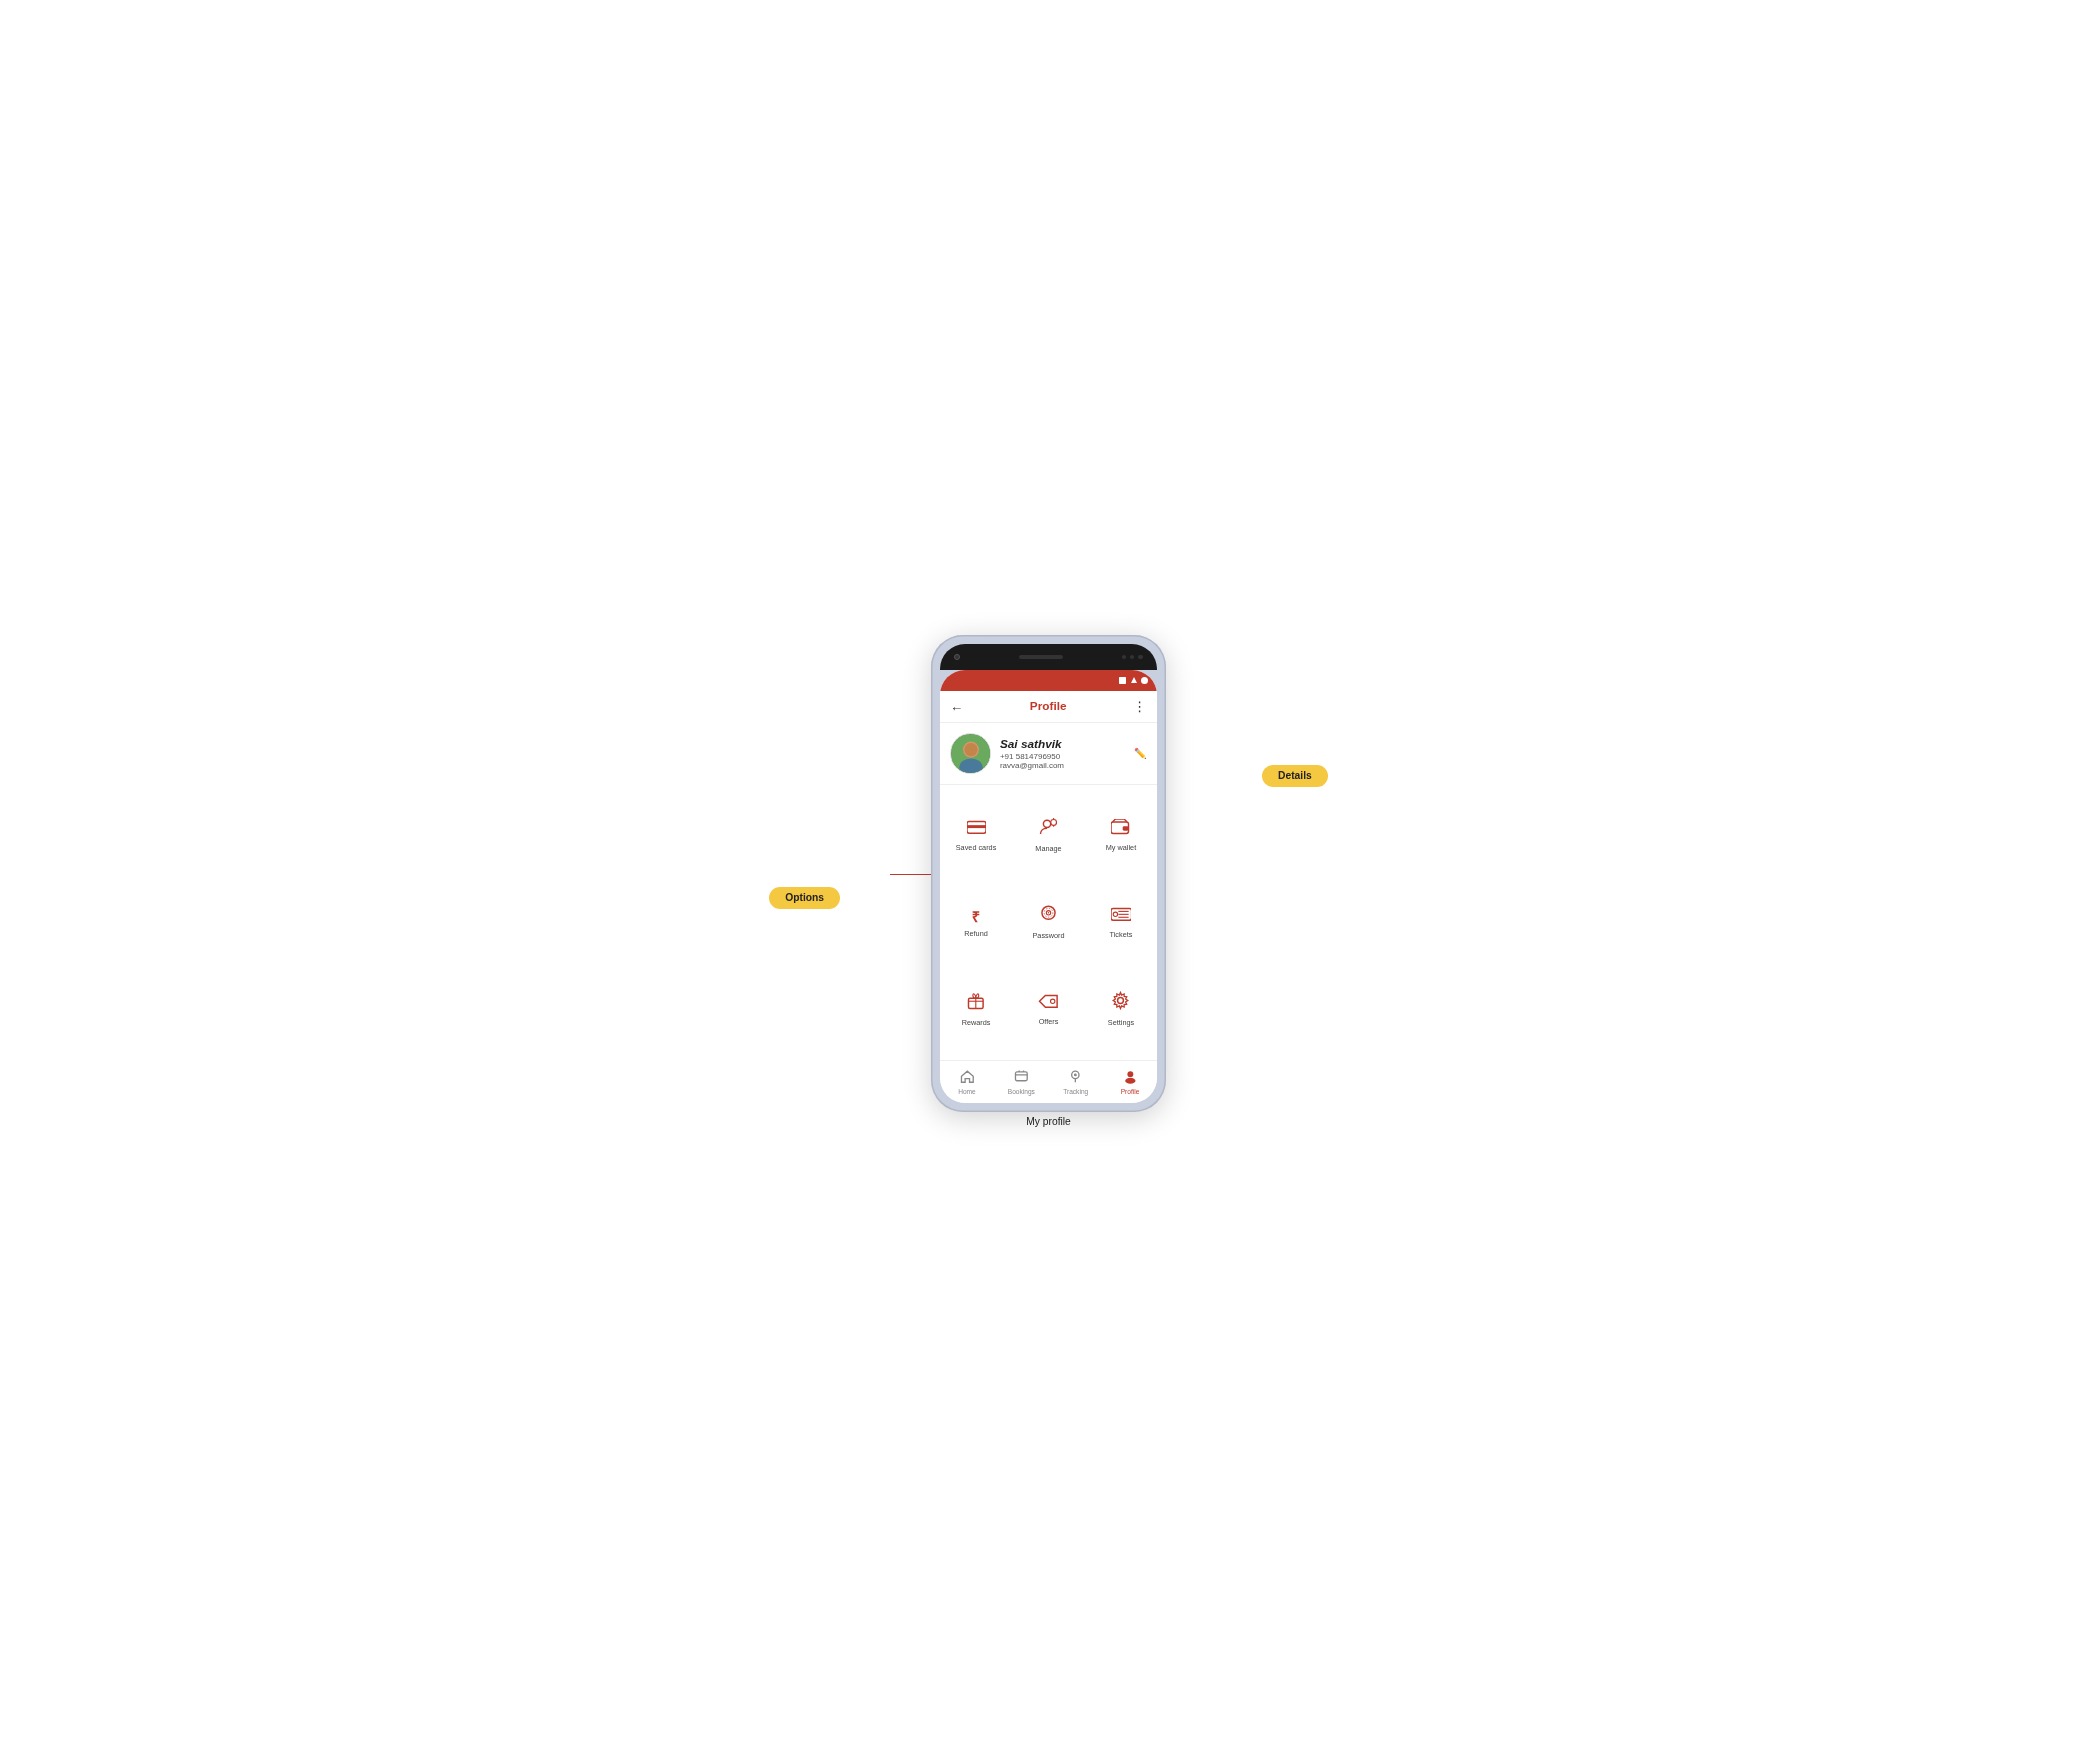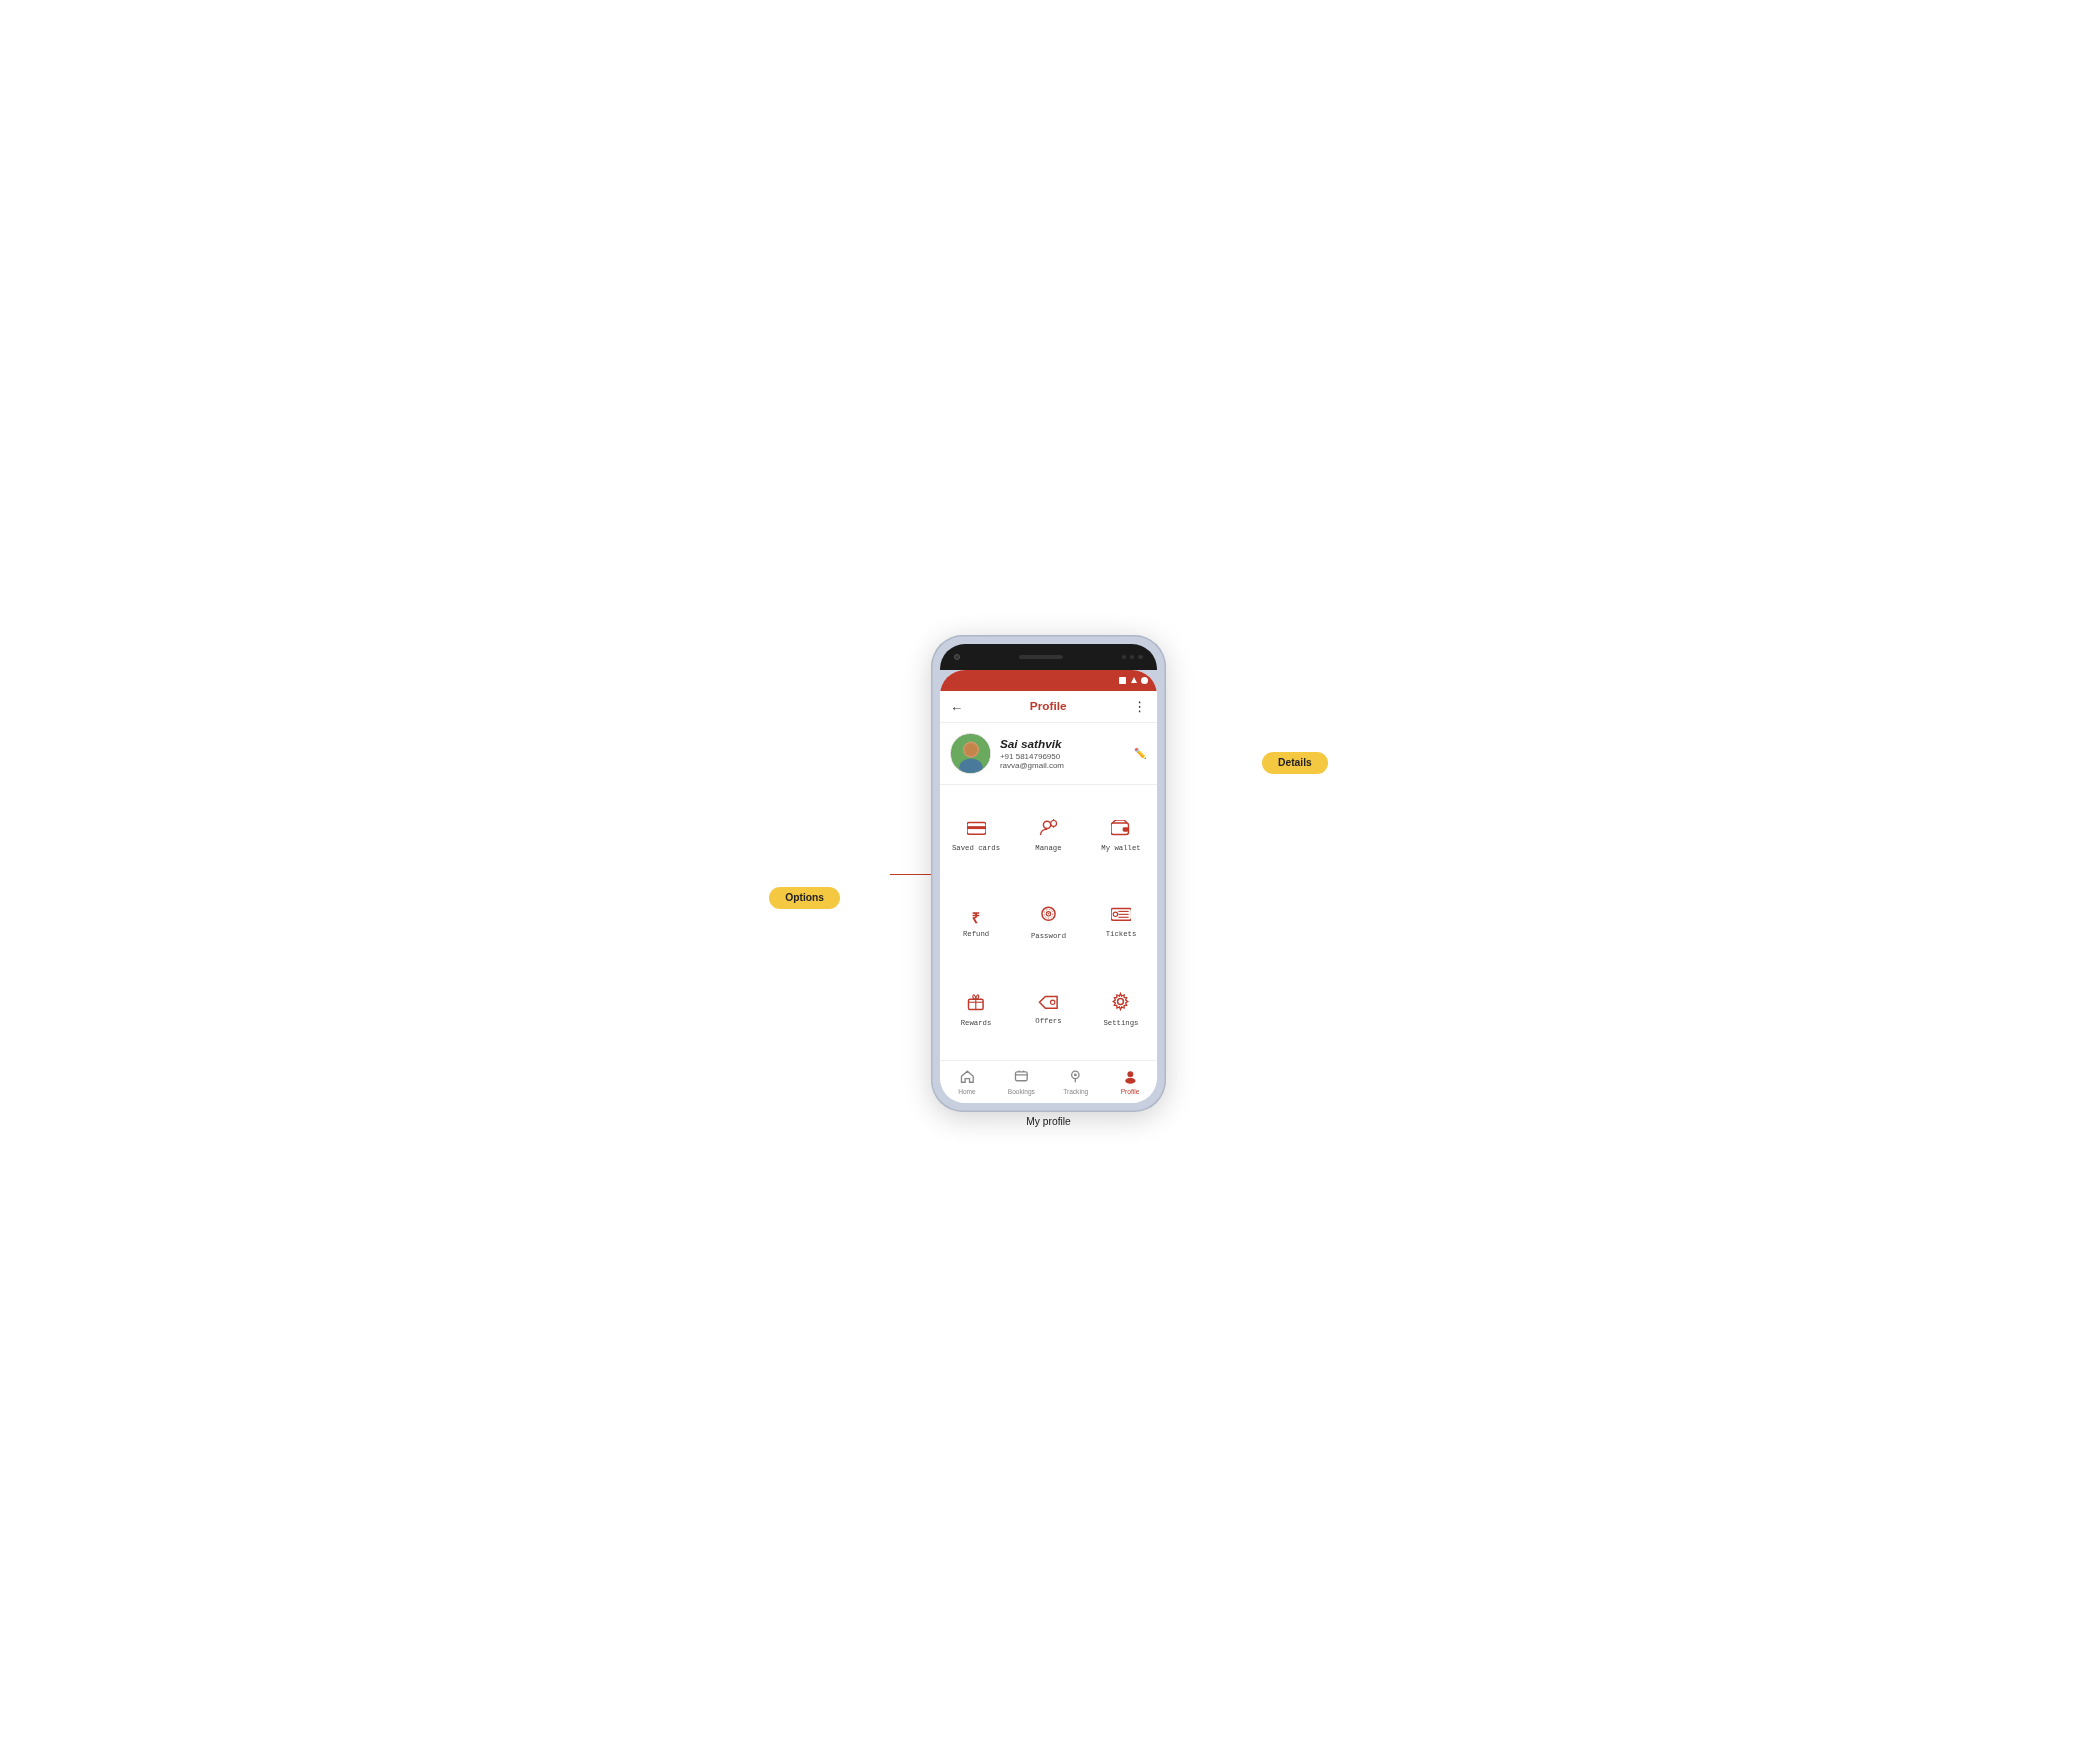--- a/index.html
+++ b/index.html
@@ -196,21 +196,20 @@
     }
     .menu-icon {
       font-size: 17.6px;
       color: #c0392b;
       margin-bottom: 2.9px;
     }
     .menu-label {
       font-size: 7.3px;
       color: #444;
       text-align: center;
-      font-family: Liberation Mono, monospace;
     }
     
     .bottom-nav {
       height: 43px;
       border-top: 0.7px solid #eee;
       display: flex;
       align-items: center;
       justify-content: space-around;
       background: #fff;
       border-radius: 0 0 25px 25px;
@@ -452,21 +451,21 @@
               </svg>
           </span>
           <span class="nav-label active">Profile</span>
         </div>
       </div>
     </div>
   </div>
 
   <div class="phone-caption">My profile</div>
 
-  <div class="annotation" style="right: 14.7px; top: 201px;">Details</div>
+  <div class="annotation" style="right: 14.7px; top: 214px;">Details</div>
 
   <svg style="position:absolute; right:14.7px; top:198px; overflow:visible; pointer-events:none;" width="220" height="44" viewBox="0 0 300 60">
     <line x1="0" y1="30" x2="-110" y2="30" stroke="#c0392b" stroke-width="1.5"></line>
     <circle cx="-110" cy="30" r="4" fill="#c0392b"></circle>
   </svg>
 
 </div>
 
 
 </body></html>

